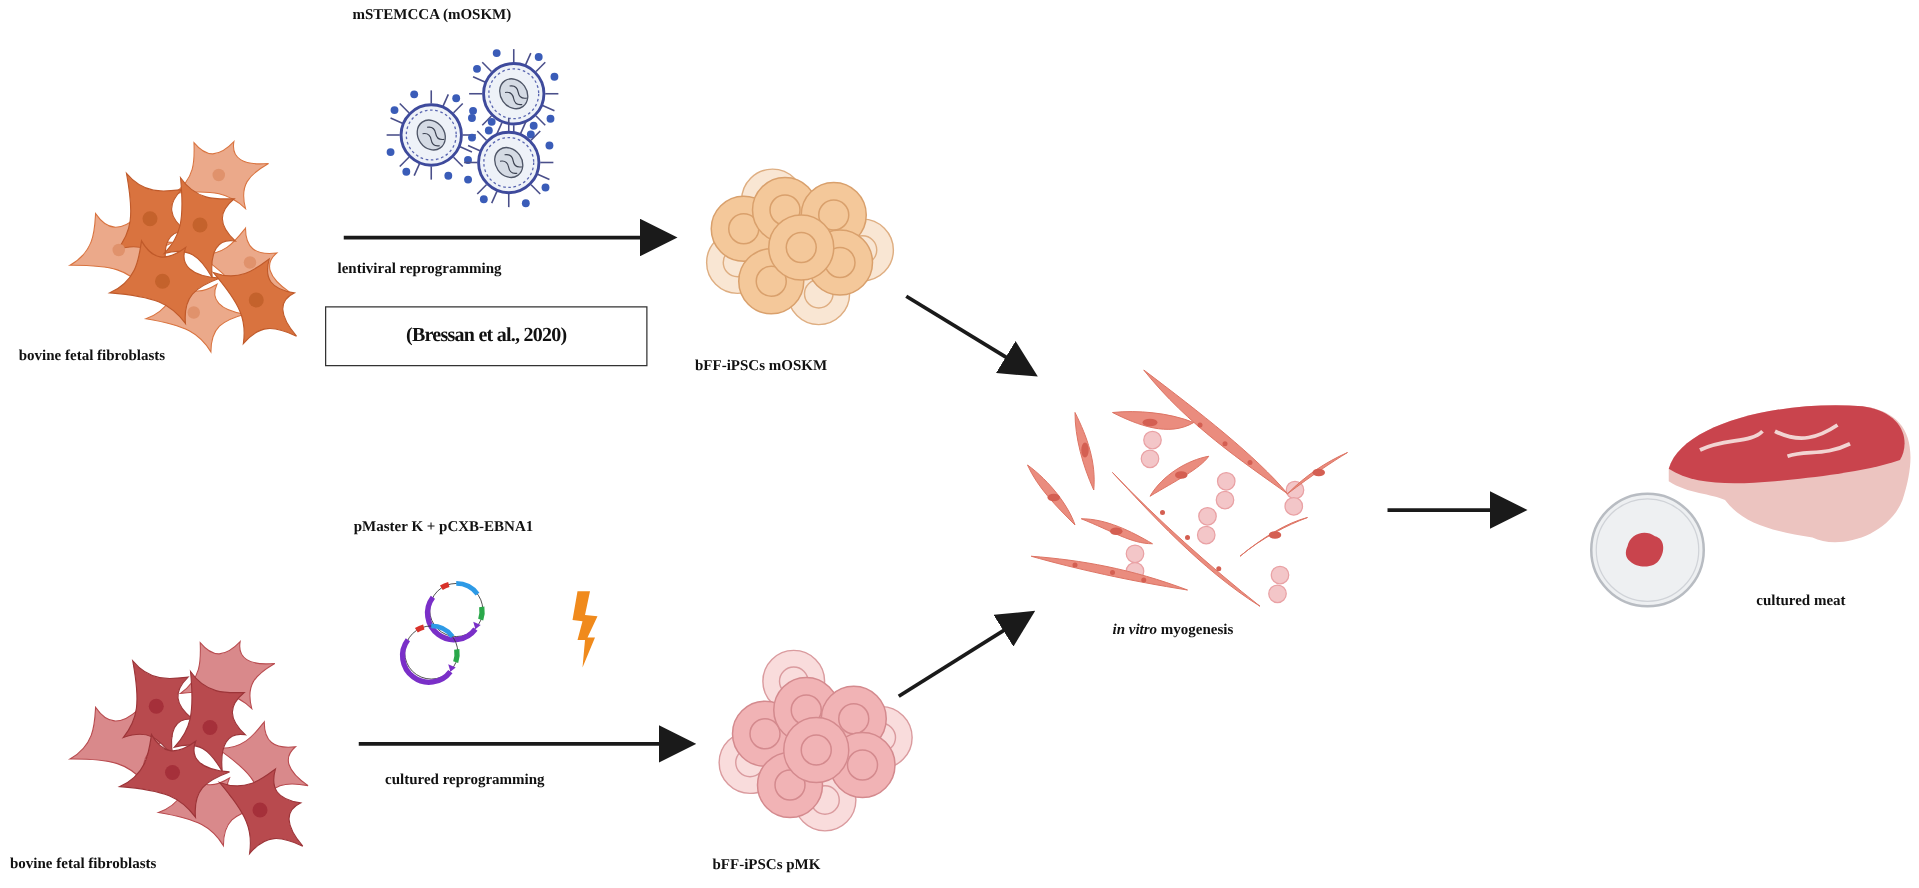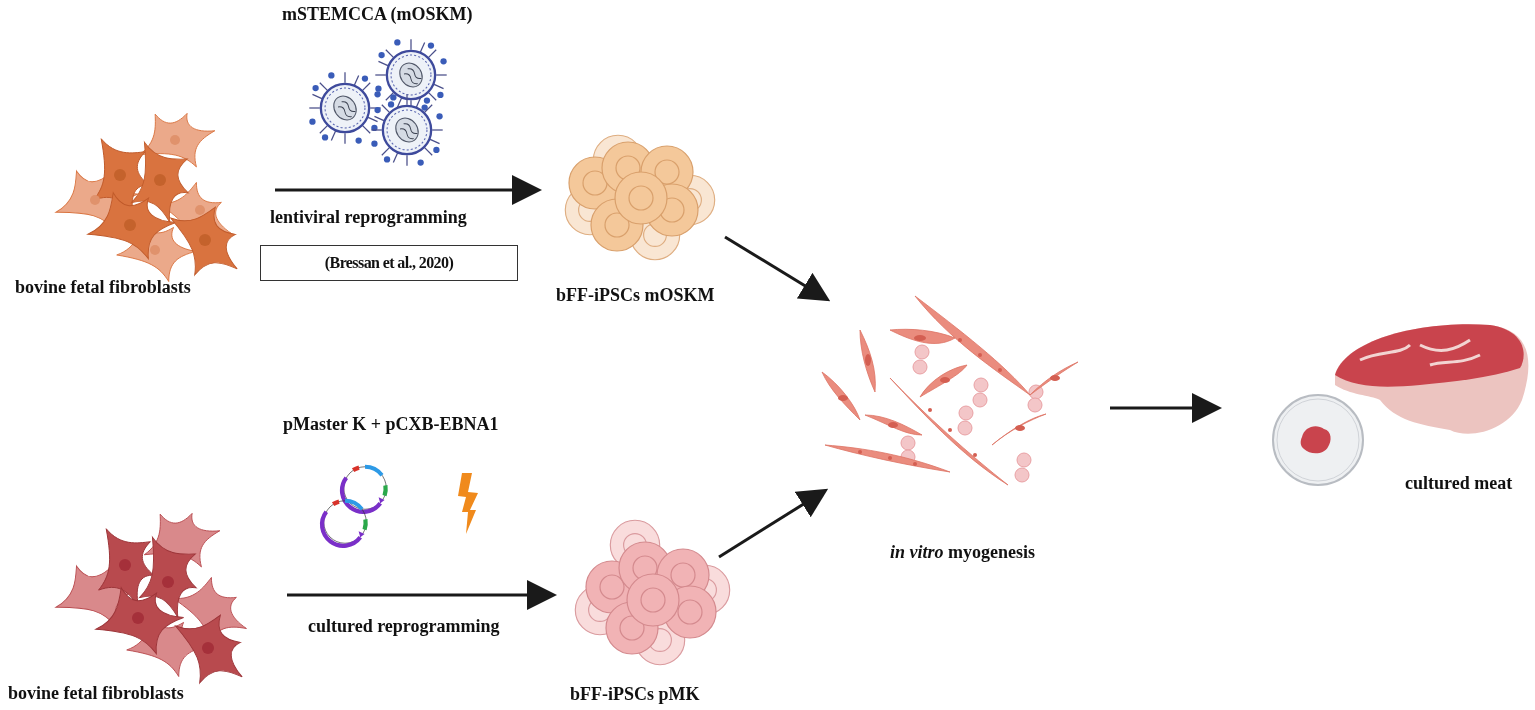--- a/index.html
+++ b/index.html
@@ -1,21 +1,21 @@
 <!DOCTYPE html>
 <html><head>
 <meta charset="utf-8">
 <style>
   html, body { margin: 0; padding: 0; background: #ffffff; }
   body { width: 1535px; height: 710px; position: relative; overflow: hidden;
          font-family: "Liberation Serif", "DejaVu Serif", serif; }
-  .lbl { position: absolute; font-weight: bold; color: #111111; white-space: nowrap; font-size: 18px; }
+  .lbl { position: absolute; font-weight: bold; color: #111111; white-space: nowrap; font-size: 12px; }
   .lbl i { font-style: italic; }
   svg.art { position: absolute; left: 0; top: 0; }
-  .refbox { position: absolute; left: 260px; top: 245px; width: 258px; height: 36px;
+  .refbox { position: absolute; left: 260px; top: 245px; width: 258px; height: 48px;
             border: 1.3px solid #333; box-sizing: border-box; display: flex;
             align-items: center; justify-content: center; font-size: 16px;
             font-weight: bold; letter-spacing: -0.6px; color: #111; }
 </style>
 </head>
 <body>
 
 <svg class="art" width="1535" height="710" viewBox="0 0 1535 710">
   <defs>
     <marker id="ah" markerWidth="10" markerHeight="10" refX="6" refY="5" orient="auto" markerUnits="strokeWidth">
@@ -238,14 +238,14 @@
   <span>(Bressan et al., 2020)</span>
 </div>
 <div class="lbl" style="left:15px;top:277px;">bovine fetal fibroblasts</div>
 <div class="lbl" style="left:556px;top:285px;">bFF-iPSCs mOSKM</div>
 
 <div class="lbl" style="left:283px;top:414px;">pMaster K  + pCXB-EBNA1</div>
 <div class="lbl" style="left:308px;top:616px;">cultured reprogramming</div>
 <div class="lbl" style="left:8px;top:683px;">bovine fetal fibroblasts</div>
 <div class="lbl" style="left:570px;top:684px;text-align:right;">bFF-iPSCs pMK</div>
 
-<div class="lbl" style="left:890px;top:496px;margin-top:46px;"><i>in vitro</i><span> myogenesis</span></div>
+<div class="lbl" style="left:890px;top:496px;"><i>in vitro</i><span> myogenesis</span></div>
 <div class="lbl" style="left:1405px;top:473px;">cultured meat</div>
 
 </body></html>

